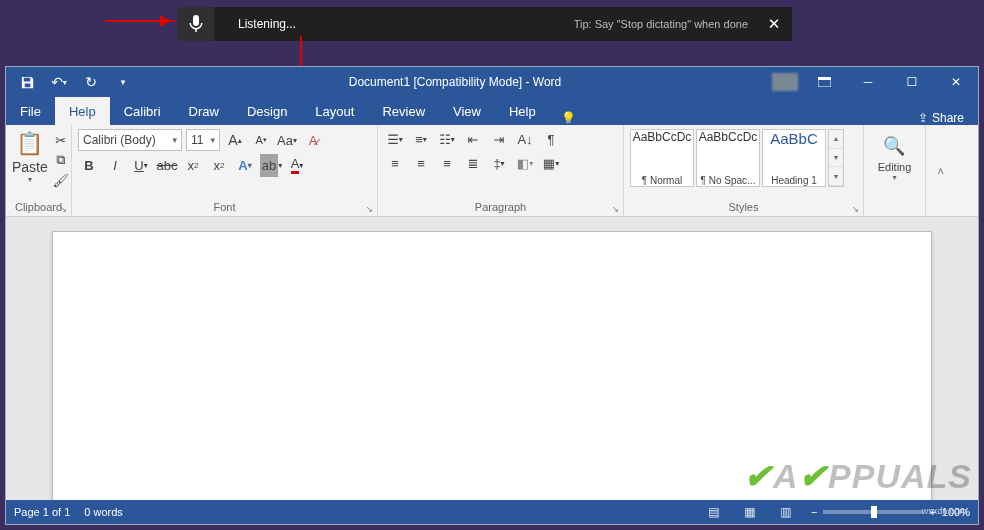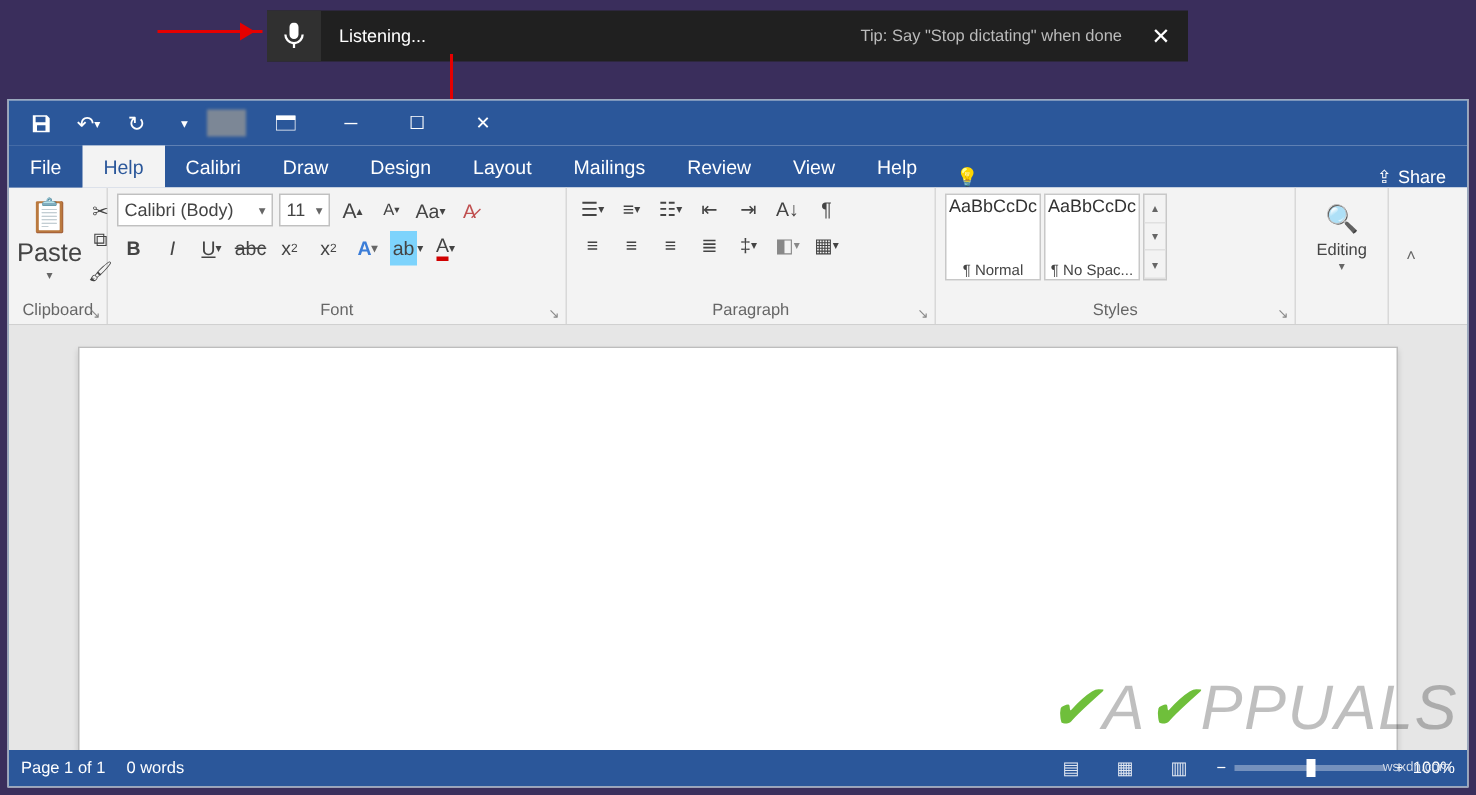--- a/index.html
+++ b/index.html
@@ -1,19 +1,19 @@
 <!DOCTYPE html>
 <html><head>
 <meta charset="utf-8">
 <style>
 *{box-sizing:border-box;margin:0;padding:0;font-family:"Segoe UI",Arial,sans-serif;user-select:none}
 body{width:984px;height:530px;background:#3a2e5c;position:relative;overflow:hidden}
 .dictation-bar{position:absolute;top:7px;left:178px;width:614px;height:34px;background:#202020;color:#fff;display:flex;align-items:center;font-size:12px}
 .dictation-bar .mic{width:36px;height:34px;display:flex;align-items:center;justify-content:center;background:#303030}
-.dictation-bar .status{padding-left:12px;flex:0 0 auto}
+.dictation-bar .status{padding-left:24px;flex:0 0 auto}
 .dictation-bar .tip{margin-left:auto;color:#bbb;font-size:11px;padding-right:8px}
 .dictation-bar .close{width:36px;height:34px;display:flex;align-items:center;justify-content:center;font-size:15px;color:#fff}
 .arrow-h{position:absolute;top:20px;left:105px;width:70px;height:2px;background:#e50000}
 .arrow-h::after{content:"";position:absolute;right:-1px;top:-5px;border:6px solid transparent;border-left:10px solid #e50000}
 .arrow-v{position:absolute;top:36px;left:300px;width:2px;height:222px;background:#e50000}
 .arrow-v::after{content:"";position:absolute;left:-5px;bottom:-1px;border:6px solid transparent;border-top:10px solid #e50000}
 .word-window{position:absolute;top:66px;left:5px;width:974px;height:459px;background:#fff;border:1px solid #9aa9be;display:flex;flex-direction:column}
 .titlebar{height:30px;background:#2b579a;color:#fff;display:flex;align-items:center;font-size:12px}
 .qat{display:flex;align-items:center;gap:2px;padding-left:6px}
 .qat-btn{width:30px;height:26px;display:flex;align-items:center;justify-content:center;color:#fff;font-size:14px}
@@ -29,21 +29,21 @@
 .tabs .tell{display:flex;align-items:center;gap:6px;padding:0 12px;font-size:12px}
 .tabs .share{padding:0 14px;display:flex;align-items:center;gap:4px;font-size:12px}
 .ribbon{height:92px;background:#f3f3f3;border-bottom:1px solid #d0d0d0;display:flex;font-size:12px;color:#444}
 .group{border-right:1px solid #d8d8d8;display:flex;flex-direction:column;padding:4px 6px 0 6px}
 .group-body{flex:1;display:flex;align-items:flex-start;gap:4px}
 .group-label{height:18px;display:flex;align-items:center;justify-content:center;font-size:11px;color:#666;position:relative}
 .group-label .launcher{position:absolute;right:-2px;bottom:2px;font-size:9px;color:#888}
 .clipboard{width:66px}
 .paste{display:flex;flex-direction:column;align-items:center;width:42px;padding-top:2px}
 .paste .icon{font-size:22px}
-.paste .txt{font-size:17px;margin-top:2px}
+.paste .txt{font-size:14px;margin-top:2px}
 .clip-side{display:flex;flex-direction:column;gap:2px;padding-top:2px}
 .clip-side div{font-size:13px;width:18px;height:18px;display:flex;align-items:center;justify-content:center}
 .font-group{width:306px}
 .font-rows{display:flex;flex-direction:column;gap:4px;width:100%}
 .row{display:flex;align-items:center;gap:4px}
 .combo{border:1px solid #c0c0c0;background:#fff;height:22px;display:flex;align-items:center;padding:0 4px;font-size:12px}
 .fontname{width:104px}
 .fontsize{width:34px}
 .dd{color:#666;font-size:9px;margin-left:auto}
 .btn{width:22px;height:20px;display:flex;align-items:center;justify-content:center;font-size:13px;color:#444}
@@ -60,21 +60,21 @@
 .ribbon-collapse{width:24px;border:none;display:flex;align-items:flex-end;justify-content:center;padding-bottom:4px;color:#666;font-size:11px}
 .doc-area{flex:1;background:#e6e6e6;display:flex;justify-content:center;overflow:hidden;padding-top:14px}
 .page{width:880px;background:#fff;border:1px solid #bdbdbd;height:400px;box-shadow:0 2px 4px rgba(0,0,0,0.15)}
 .statusbar{height:24px;background:#2b579a;color:#fff;display:flex;align-items:center;font-size:11px;padding:0 8px;gap:14px}
 .statusbar .sp{flex:1}
 .statusbar .viewbtn{width:22px;height:18px;display:flex;align-items:center;justify-content:center;font-size:12px;opacity:.85}
 .zoom{display:flex;align-items:center;gap:6px}
 .zoom-track{width:100px;height:4px;background:rgba(255,255,255,0.35);position:relative}
 .zoom-track .thumb{position:absolute;left:48px;top:-4px;width:6px;height:12px;background:#fff}
 .avatar-blur{width:26px;height:18px;background:#7c8796;margin-right:4px;filter:blur(1px)}
-.watermark{position:absolute;right:12px;bottom:34px;font-size:42px;font-weight:400;color:rgba(0,0,0,0.25);letter-spacing:1px;font-style:italic}
+.watermark{position:absolute;right:12px;bottom:34px;font-size:34px;font-weight:700;color:rgba(0,0,0,0.25);letter-spacing:1px;font-style:italic}
 .watermark .g{color:#6fbf3b}
 </style>
 </head>
 <body>
 
 <div class="dictation-bar">
   <div class="mic">
     <svg width="14" height="18" viewBox="0 0 14 18">
         <path fill="#fff" d="M7 0a3 3 0 0 1 3 3v5a3 3 0 1 1-6 0V3a3 3 0 0 1 3-3zM2 8a5 5 0 0 0 10 0h1.5a6.5 6.5 0 0 1-5.75 6.45V17h-1.5v-2.55A6.5 6.5 0 0 1 .5 8H2z"></path>
       </svg>
@@ -93,20 +93,21 @@
     <div class="qat">
       <div class="qat-btn">
           <svg width="15" height="15" viewBox="0 0 16 16">
             <path fill="#fff" d="M2 2h10l2 2v10H2V2zm2 1v4h7V3H4zm1 6v4h6V9H5z"></path>
           </svg>
         </div>
       <div class="qat-btn">↶<span style="font-size:8px">▾</span></div>
       <div class="qat-btn">↻</div>
       <div class="qat-btn" style="font-size:9px">▾</div>
     </div>
+    <div class="title-text">Document1 [Compatibility Mode] - Word</div>
     <div class="avatar-blur"></div>
     <div class="winctrl">
       <div class="wbtn">
           <svg width="13" height="10" viewBox="0 0 13 10">
             <rect x="0" y="0" width="13" height="10" fill="none" stroke="#fff"></rect>
             <rect x="0" y="0" width="13" height="3" fill="#fff"></rect>
           </svg>
         </div>
       <div class="wbtn">─</div>
       <div class="wbtn">☐</div>
@@ -114,21 +115,20 @@
     </div>
   </div>
 
   <div class="tabs">
     <div class="tab file">File</div>
     <div class="tab active">Help</div>
     <div class="tab">Calibri</div>
     <div class="tab">Draw</div>
     <div class="tab">Design</div>
     <div class="tab">Layout</div>
-    <div class="tab">Mailings</div>
     <div class="tab">Review</div>
     <div class="tab">View</div>
     <div class="tab">Help</div>
     <div class="tell">
         <span>💡</span>
       </div>
     <div class="spacer"></div>
     <div class="share">
         <span>⇪</span>
         <span>Share</span>
@@ -184,21 +184,21 @@
                 <u>U</u>
                 <span style="font-size:8px">▾</span>
               </div>
             <div class="btn">
                 <s>abc</s>
               </div>
             <div class="btn">x<sub style="font-size:8px">2</sub></div>
             <div class="btn">x<sup style="font-size:8px">2</sup></div>
             <div class="btn" style="color:#3b7dd8;font-weight:bold">A<span style="font-size:8px;color:#666">▾</span></div>
             <div class="btn">
-                <span style="background:#7dd3fc;padding:4px 2px">ab</span>
+                <span style="background:#a3a3a3;padding:4px 2px">ab</span>
                 <span style="font-size:8px">▾</span>
               </div>
             <div class="btn">
                 <span style="border-bottom:3px solid #d00000">A</span>
                 <span style="font-size:8px">▾</span>
               </div>
           </div>
         </div>
       </div>
       <div class="group-label">
@@ -240,20 +240,24 @@
       <div class="group-body">
         <div class="style-gallery">
           <div class="style-item">
               <div class="prev">AaBbCcDc</div>
               <div>¶ Normal</div>
             </div>
           <div class="style-item">
               <div class="prev">AaBbCcDc</div>
               <div>¶ No Spac...</div>
             </div>
+          <div class="style-item h1">
+              <div class="prev">AaBbC</div>
+              <div>Heading 1</div>
+            </div>
           <div class="gallery-more">
               <div>▴</div>
               <div>▾</div>
               <div>▾</div>
             </div>
         </div>
       </div>
       <div class="group-label">
           <span>Styles</span>
           <span class="launcher">↘</span>

